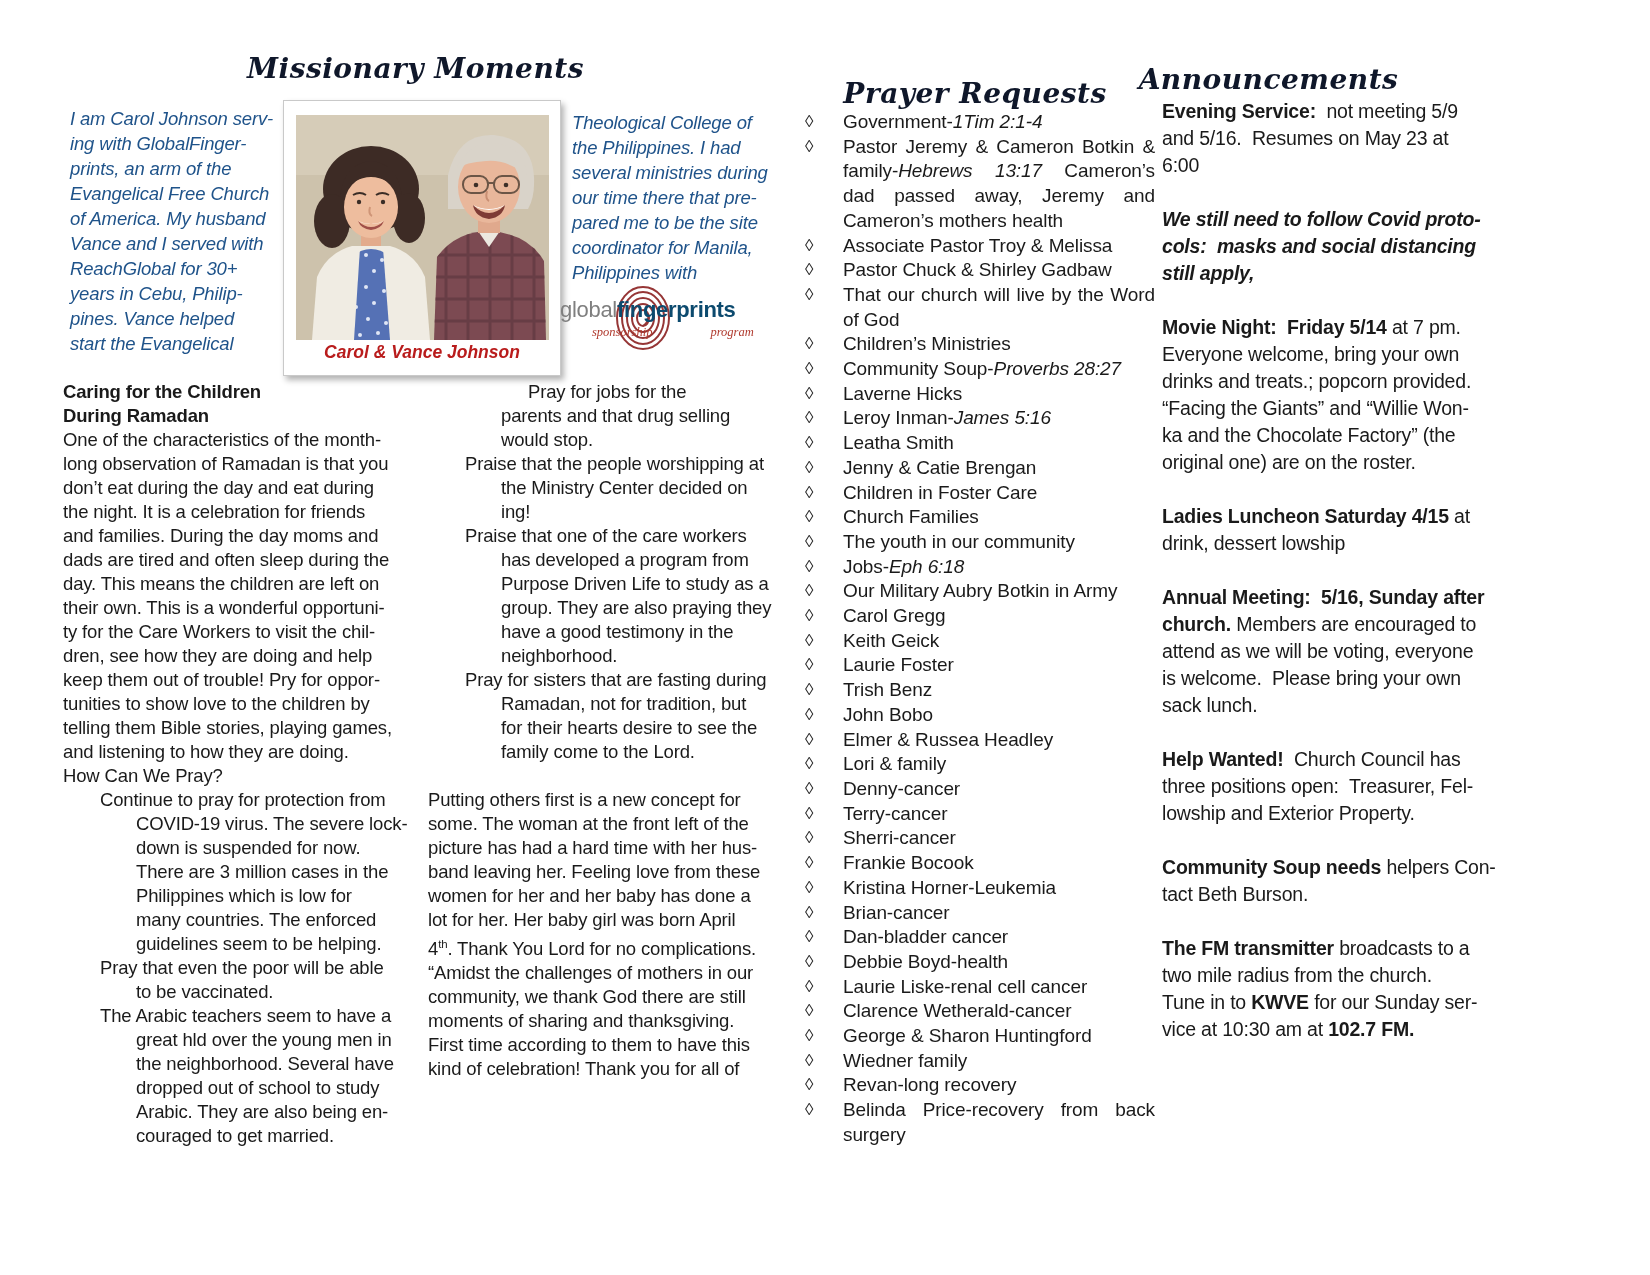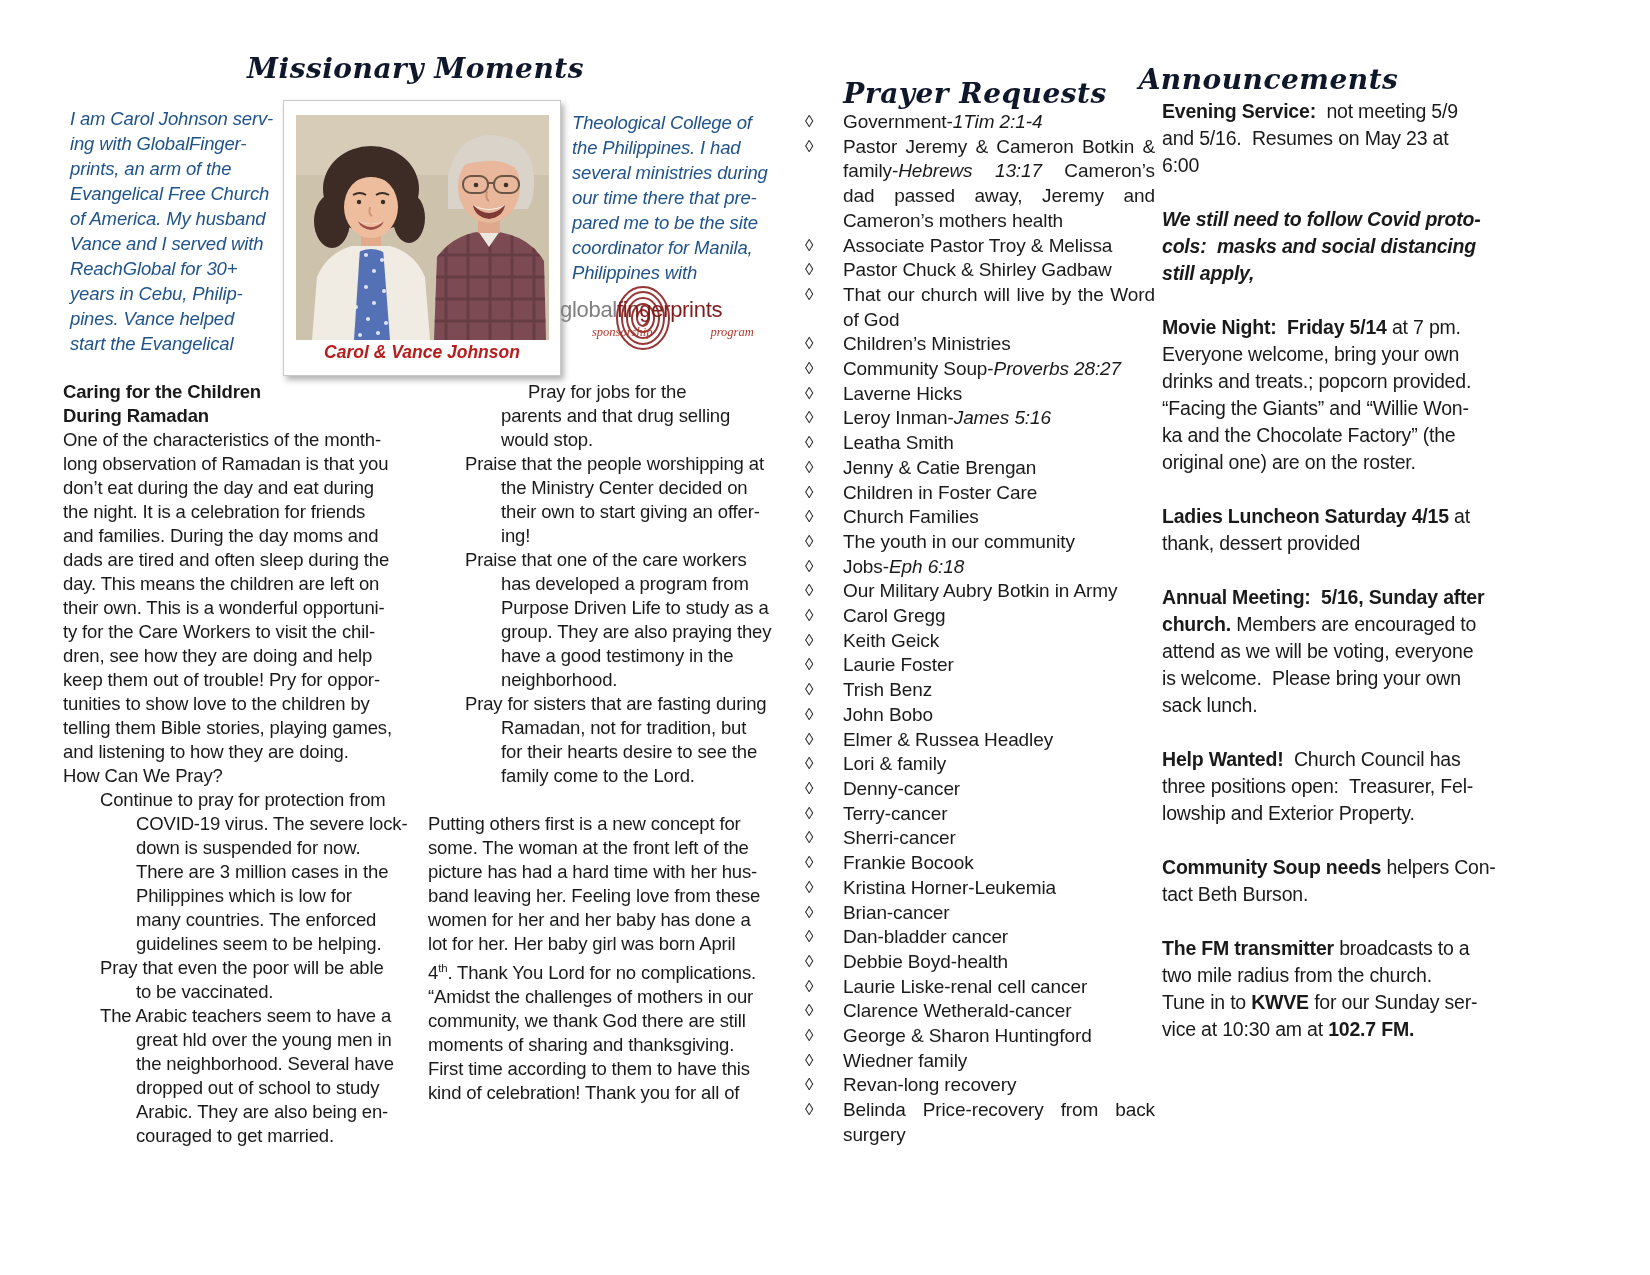--- a/index.html
+++ b/index.html
@@ -58,21 +58,21 @@
   }
 
   
   .logo{position:absolute;left:560px;top:287px;width:218px;height:64px;}
   .logo .fp-icon{position:absolute;left:52px;top:-2px;z-index:0;}
   .logo .logo-text{
     position:relative;z-index:1;margin-top:10px;
     font-size:22px;letter-spacing:-0.3px;line-height:26px;white-space:nowrap;
   }
   .logo .lg-global{color:#7f7f7f;}
-  .logo .lg-fp{color:#7f1d1d;font-weight:normal;}
+  .logo .lg-fp{color:#0c4a6e;font-weight:bold;}
   .logo .logo-sub{
     position:relative;z-index:1;
     font-size:12.5px;font-style:italic;color:#b03a2e;
     font-family:"Liberation Serif",serif;
     margin-top:2px;white-space:nowrap;
   }
   .logo .logo-sub .sp1{margin-left:32px;}
   .logo .logo-sub .sp2{margin-left:58px;}
 
   
@@ -260,21 +260,20 @@
         <div class="l i2"><span>dropped out of school to study</span></div>
         <div class="l i2"><span>Arabic. They are also being en-</span></div>
         <div class="l i2"><span>couraged to get married.</span></div>
       </div>
     <div class="col2 lines">
         <div class="l i3"><span>Pray for jobs for the</span></div>
         <div class="l i2"><span>parents and that drug selling</span></div>
         <div class="l i2"><span>would stop.</span></div>
         <div class="l i1"><span>Praise that the people worshipping at</span></div>
         <div class="l i2"><span>the Ministry Center decided on</span></div>
-        <div class="l i2"><span>their own to start giving an offer-</span></div>
         <div class="l i2"><span>ing!</span></div>
         <div class="l i1"><span>Praise that one of the care workers</span></div>
         <div class="l i2"><span>has developed a program from</span></div>
         <div class="l i2"><span>Purpose Driven Life to study as a</span></div>
         <div class="l i2"><span>group. They are also praying they</span></div>
         <div class="l i2"><span>have a good testimony in the</span></div>
         <div class="l i2"><span>neighborhood.</span></div>
         <div class="l i1"><span>Pray for sisters that are fasting during</span></div>
         <div class="l i2"><span>Ramadan, not for tradition, but</span></div>
         <div class="l i2"><span>for their hearts desire to see the</span></div>
@@ -461,21 +460,21 @@
         <div class="l"><span class="f-bi">still apply,</span></div>
         <div class="l gap"></div>
         <div class="l"><span class="f-b">Movie Night:  Friday 5/14</span><span> at 7 pm.</span></div>
         <div class="l"><span>Everyone welcome, bring your own</span></div>
         <div class="l"><span>drinks and treats.; popcorn provided.</span></div>
         <div class="l"><span>“Facing the Giants” and “Willie Won-</span></div>
         <div class="l"><span>ka and the Chocolate Factory” (the</span></div>
         <div class="l"><span>original one) are on the roster.</span></div>
         <div class="l gap"></div>
         <div class="l"><span class="f-b">Ladies Luncheon Saturday 4/15</span><span> at</span></div>
-        <div class="l"><span>thank, dessert provided</span></div>
+        <div class="l"><span>drink, dessert lowship</span></div>
         <div class="l gap"></div>
         <div class="l"><span class="f-b">Annual Meeting:  5/16, Sunday after</span></div>
         <div class="l"><span class="f-b">church.</span><span> Members are encouraged to</span></div>
         <div class="l"><span>attend as we will be voting, everyone</span></div>
         <div class="l"><span>is welcome.  Please bring your own</span></div>
         <div class="l"><span>sack lunch.</span></div>
         <div class="l gap"></div>
         <div class="l"><span class="f-b">Help Wanted!</span><span>  Church Council has</span></div>
         <div class="l"><span>three positions open:  Treasurer, Fel-</span></div>
         <div class="l"><span>lowship and Exterior Property.</span></div>

